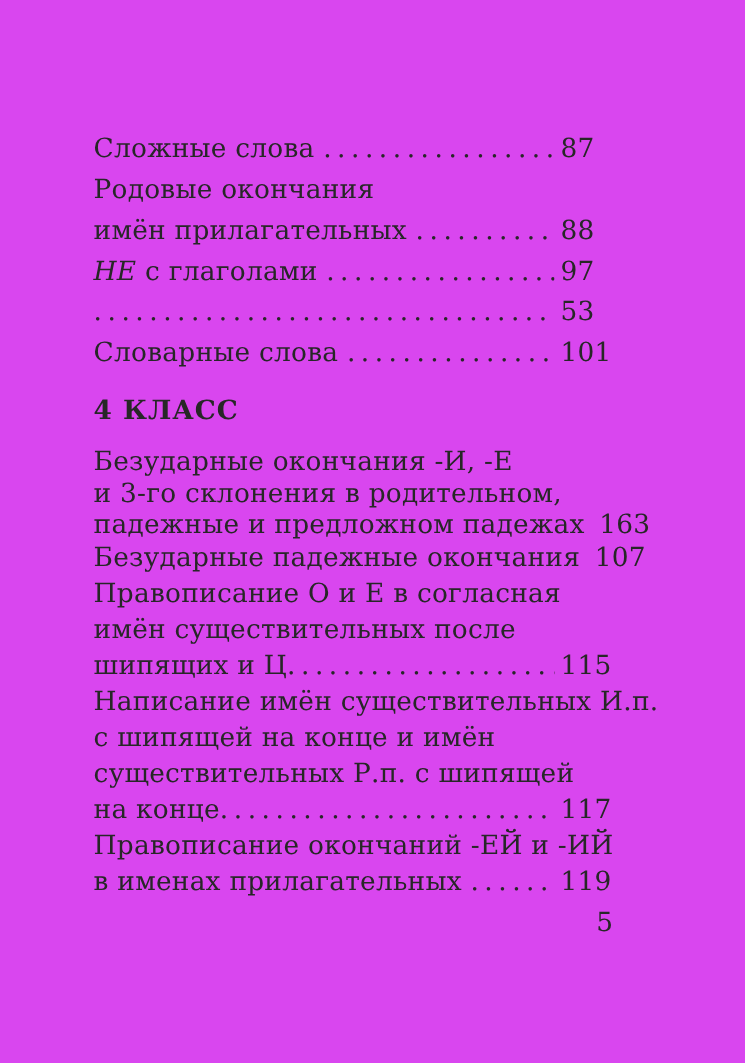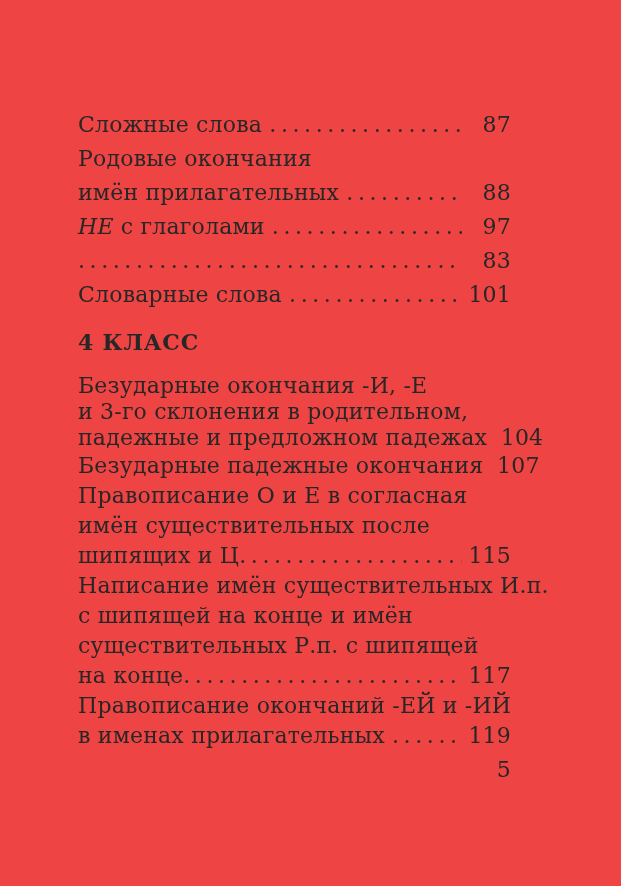--- a/index.html
+++ b/index.html
@@ -6,33 +6,33 @@
   body {
     width: 621px; height: 886px;
     background: #ffffff;
     font-family: "DejaVu Serif", "Liberation Serif", serif;
     font-size: 22px;
     color: #272727;
     letter-spacing: 0.2px;
     position: relative;
     overflow: hidden;
   }
-  .page { position: absolute; inset: 0; background: #ef4444; }
+  .page { position: absolute; inset: 0; background: #d946ef; }
   .content { position: absolute; left: 78px; top: 108px; width: 433px; }
 
   .row { display: flex; align-items: baseline; }
   .t { flex: 0 1 auto; white-space: pre; }
   .dots {
     flex: 1 1 20px;
     overflow: hidden;
     white-space: nowrap;
     letter-spacing: 4.6px;
     min-width: 0;
   }
-  .num { flex: 0 0 auto; min-width: 44px; text-align: right; padding-left: 5px; }
+  .num { flex: 0 0 auto; min-width: 44px; padding-left: 5px; }
 
   .g3 .row { line-height: 34px; }
 
   .heading {
     font-weight: 700;
     text-align: left;
     line-height: 34px;
     margin: 13px 0 0 0;
     font-size: 22px;
     letter-spacing: 0.8px;
@@ -72,21 +72,21 @@
       </div>
 
       <div class="row">
         <span class="t"><span class="i">НЕ</span><span> с глаголами </span></span>
         <span class="dots">..........................................................................</span>
         <span class="num">97</span>
       </div>
 
       <div class="row">
         <span class="dots">..........................................................................</span>
-        <span class="num">83</span>
+        <span class="num">53</span>
       </div>
 
       <div class="row">
         <span class="t"><span>Словарные слова </span></span>
         <span class="dots">..........................................................................</span>
         <span class="num">101</span>
       </div>
 
     </section>
 
@@ -97,21 +97,21 @@
       <div class="entry entry-tight">
         <div class="row">
           <span class="t"><span>Безударные окончания </span><span class="b">-И, -Е</span></span>
         </div>
         <div class="row">
           <span class="t"><span>и 3-го склонения в родительном,</span></span>
         </div>
         <div class="row">
           <span class="t"><span>падежные и предложном падежах </span></span>
           <span class="dots">..........................................................................</span>
-          <span class="num">104</span>
+          <span class="num">163</span>
         </div>
       </div>
 
       <div class="entry">
         <div class="row">
           <span class="t"><span>Безударные падежные окончания </span></span>
           <span class="dots">..........................................................................</span>
           <span class="num">107</span>
         </div>
       </div>

